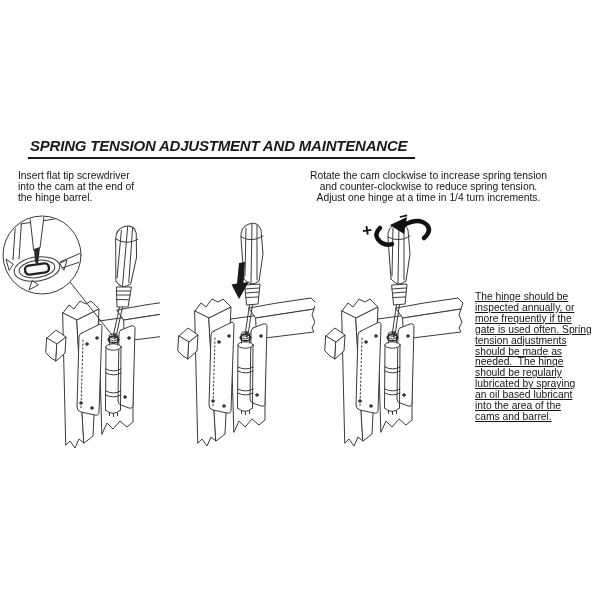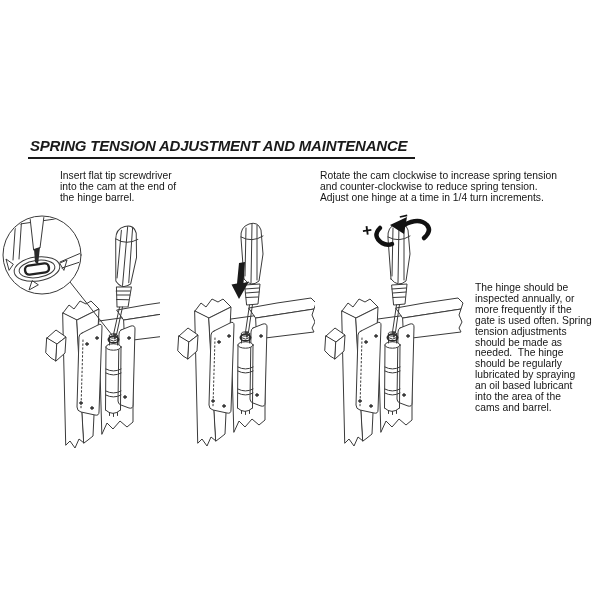--- a/index.html
+++ b/index.html
@@ -16,27 +16,27 @@
     font-size:15px; font-style:italic; font-weight:700;
     letter-spacing:-0.2px; white-space:nowrap;
     border-bottom:2px solid #1a1a1a; padding:0 8px 3px 2px;
     display:inline-block;
   }
   .caption {
     position:absolute; top:170px;
     font-size:10.3px; line-height:11.2px;
     white-space:pre; color:#151515;
   }
-  .cap1 { left:18px;margin-left:42px; }
+  .cap1 { left:18px; }
   .cap2 { left:177px; }
-  .cap3 { left:320px; }
+  .cap3 { left:310px;text-align:center; }
   .note {
-    position:absolute; left:475px; top:283px; width:126px;
+    position:absolute; left:475px; top:292px; width:126px;
     font-size:10.3px; line-height:10.9px;
-    white-space:pre; color:#151515;
+    white-space:pre; color:#151515;text-decoration:underline;
   }
   .fig { position:absolute; }
   .fig1 { left:0px;   top:212px; }
   .fig2 { left:165px; top:210px; }
   .fig3 { left:320px; top:210px; }
 
   svg { display:block; }
   .plus-minus { font-weight:700; fill:#111; font-family:"Liberation Sans",sans-serif; }
 </style>
 </head>

